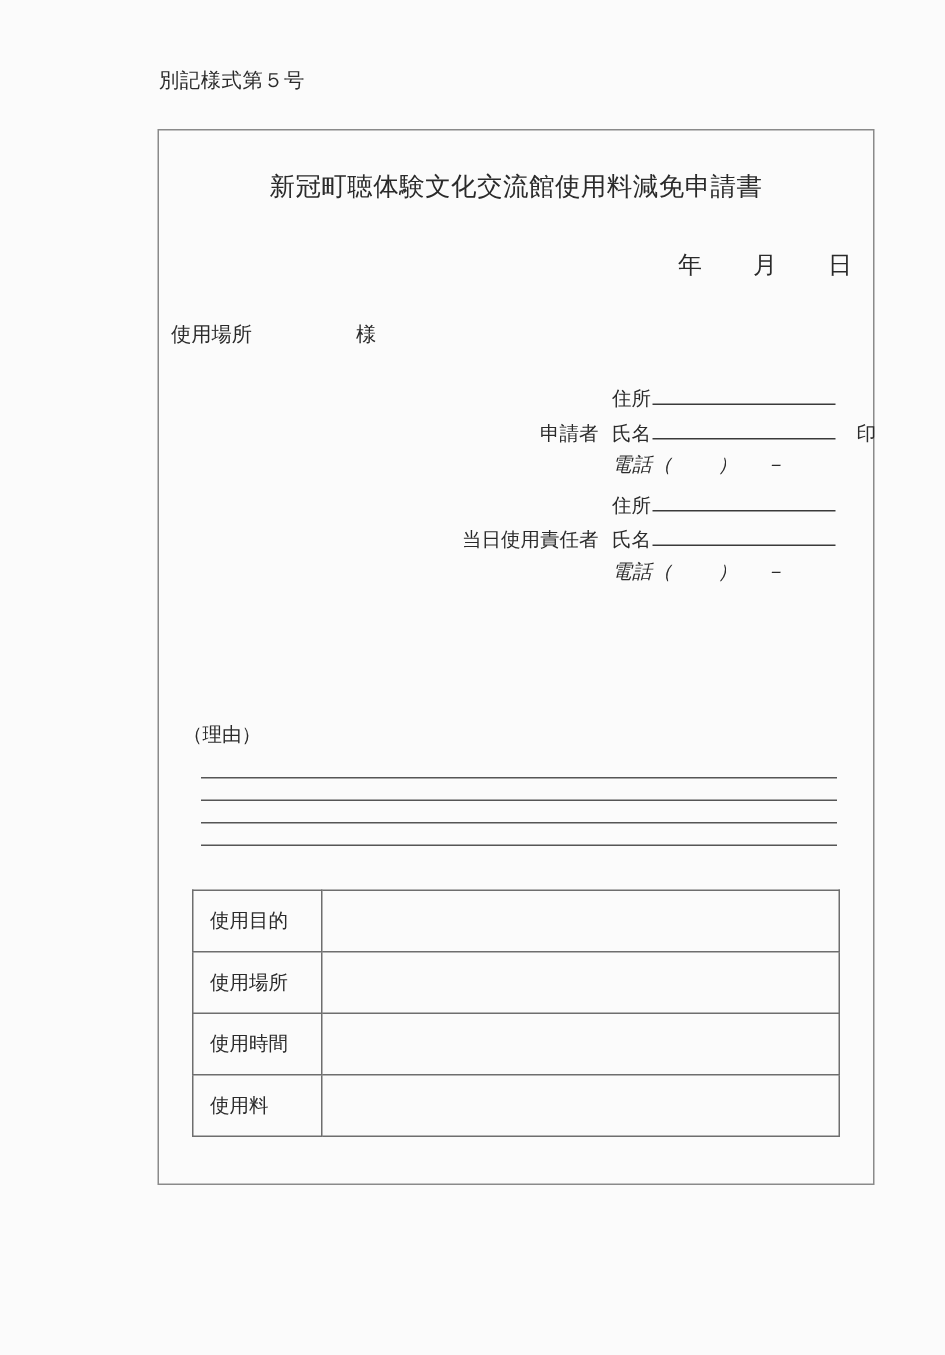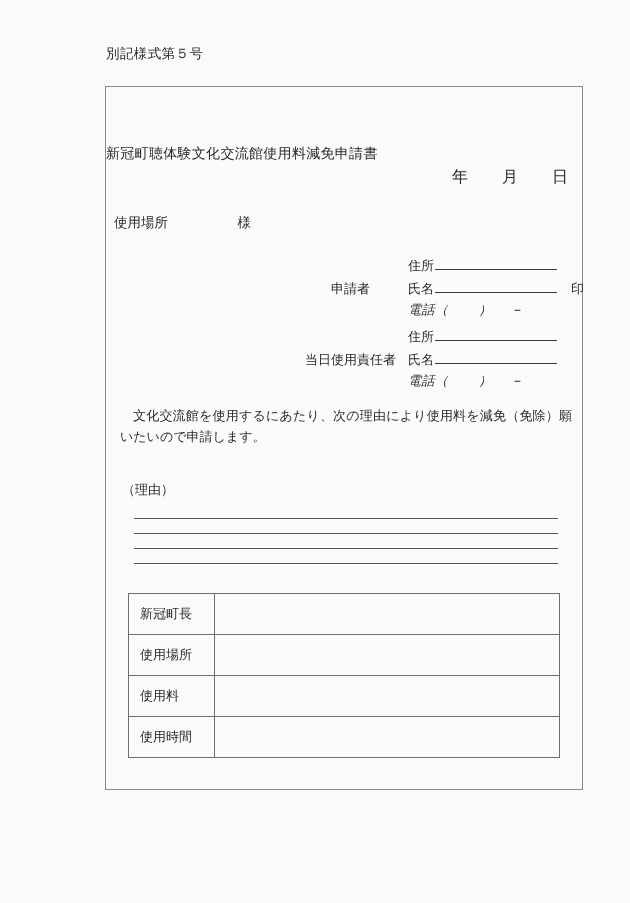--- a/index.html
+++ b/index.html
@@ -40,25 +40,24 @@
     border: 1px solid #8a8a8a;
     background: #fbfbfb;
   }
 
   
   .doc-title {
     position: absolute;
     left: 0;
     top: 26px;
     width: 100%;
-    text-align: left;
-    font-size: 14px;
+    text-align: center;
+    font-size: 17px;
     letter-spacing: 0.3px;
     white-space: nowrap;
-    margin-top: 32px;
   }
 
   
   .date-line {
     position: absolute;
     right: 14px;
     top: 80px;
     font-size: 16px;
     white-space: nowrap;
   }
@@ -81,21 +80,21 @@
     display: flex;
     align-items: center;
     font-size: 13px;
     white-space: nowrap;
   }
   .party-applicant   { left: 196px; top: 168px; }
   .party-responsible { left: 196px; top: 239px; }
 
   .party-label {
     width: 106px;
-    text-align: center;
+    text-align: right;
     padding-right: 9px;
     font-size: 13px;
   }
 
   .party-fields {
     display: flex;
     flex-direction: column;
     gap: 1px;
   }
 
@@ -239,46 +238,45 @@
           <span class="field-label">電話</span>
           <span>（</span>
           <span class="phone-paren-gap"></span>
           <span>）</span>
           <span class="phone-dash-gap"></span>
           <span>－</span>
         </div>
       </div>
     </div>
 
-    <div class="body-text">文化交流館を使用するにあたり、次の理由により使用料を減免（免除）願いたいので申請します。</div>
 
     <div class="reason-label">（理由）</div>
 
     <div class="reason-lines">
       <div class="reason-rule"></div>
       <div class="reason-rule"></div>
       <div class="reason-rule"></div>
       <div class="reason-rule"></div>
     </div>
 
     <table class="info-table">
       <tbody>
         <tr>
-          <td class="label-cell">新冠町長</td>
+          <td class="label-cell">使用目的</td>
           <td class="value-cell"></td>
         </tr>
         <tr>
           <td class="label-cell">使用場所</td>
           <td class="value-cell"></td>
         </tr>
         <tr>
+          <td class="label-cell">使用時間</td>
+          <td class="value-cell"></td>
+        </tr>
+        <tr>
           <td class="label-cell">使用料</td>
-          <td class="value-cell"></td>
-        </tr>
-        <tr>
-          <td class="label-cell">使用時間</td>
           <td class="value-cell"></td>
         </tr>
       </tbody>
     </table>
 
   </div>
 </div>
 
 </body></html>

